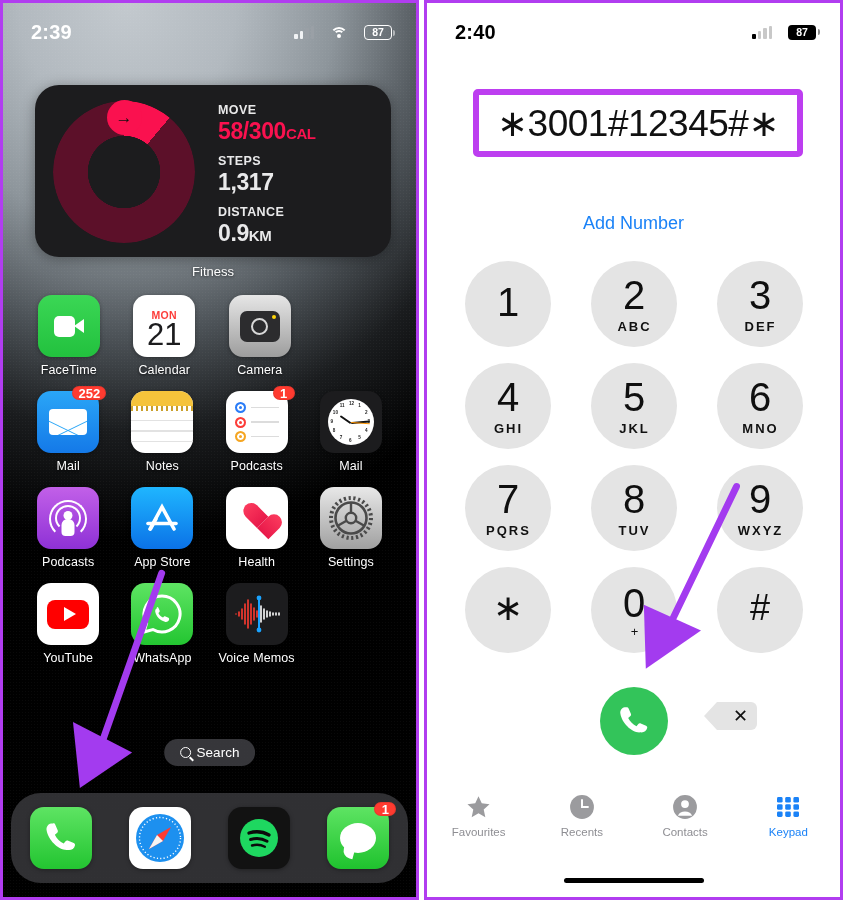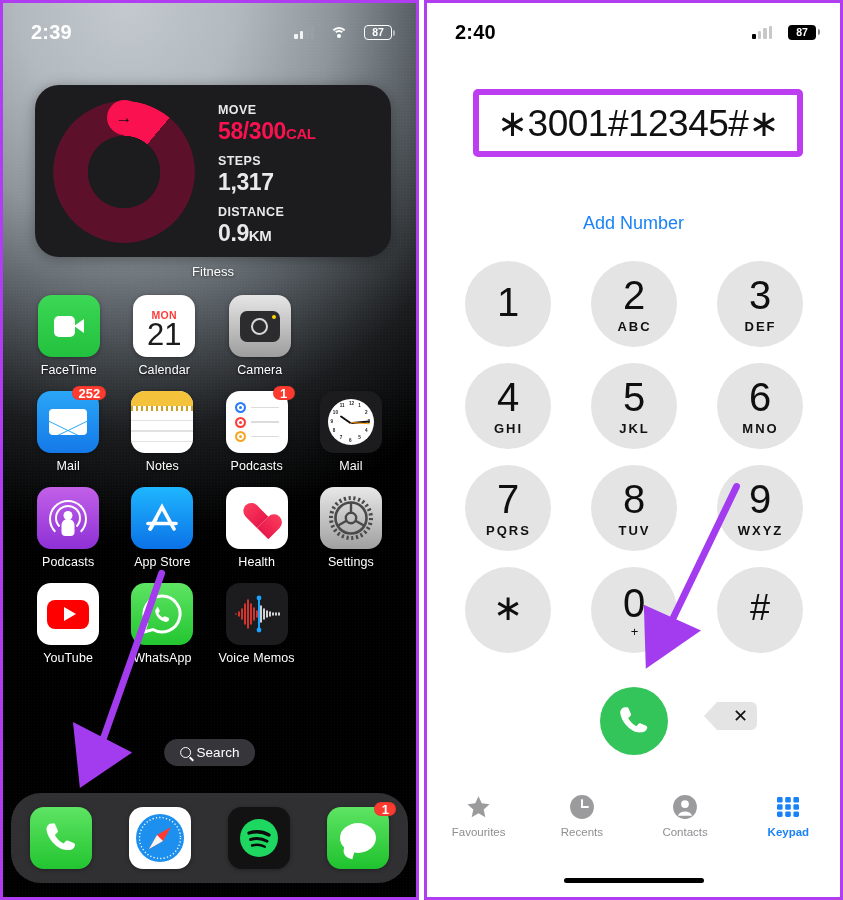--- a/index.html
+++ b/index.html
@@ -268,21 +268,21 @@
   .delbtn .shape::before { content:""; position:absolute; left:-13px; top:0;
         width:0; height:0; border-top:14px solid transparent; border-bottom:14px solid transparent;
         border-right:13px solid #e4e4e4; }
   .delx { font-size:18px; color:#111; font-weight:500; line-height:1; }
 
   
   .tabbar { position:absolute; left:0; right:0; bottom: 40px; height: 64px;
             display:flex; align-items:flex-start; justify-content:space-around; z-index:4; }
   .tab { display:flex; flex-direction:column; align-items:center; gap:5px; width: 76px; }
   .tab .tlabel { font-size: 11.5px; color:#8e8e93; }
-  .tab.active .tlabel { color:#1a82f7; font-weight:700; }
+  .tab.active .tlabel { color:#1a82f7; font-weight:400; }
   .tabicon { height: 28px; display:flex; align-items:center; justify-content:center; }
   .homebar { position:absolute; left:50%; transform:translateX(-50%); bottom: 14px;
              width: 140px; height: 5px; border-radius:3px; background:#000; z-index:5; }
 
   
   .arrow-svg { position:absolute; inset:0; width:100%; height:100%; z-index:9; pointer-events:none; }
 </style>
 </head>
 <body>
 

